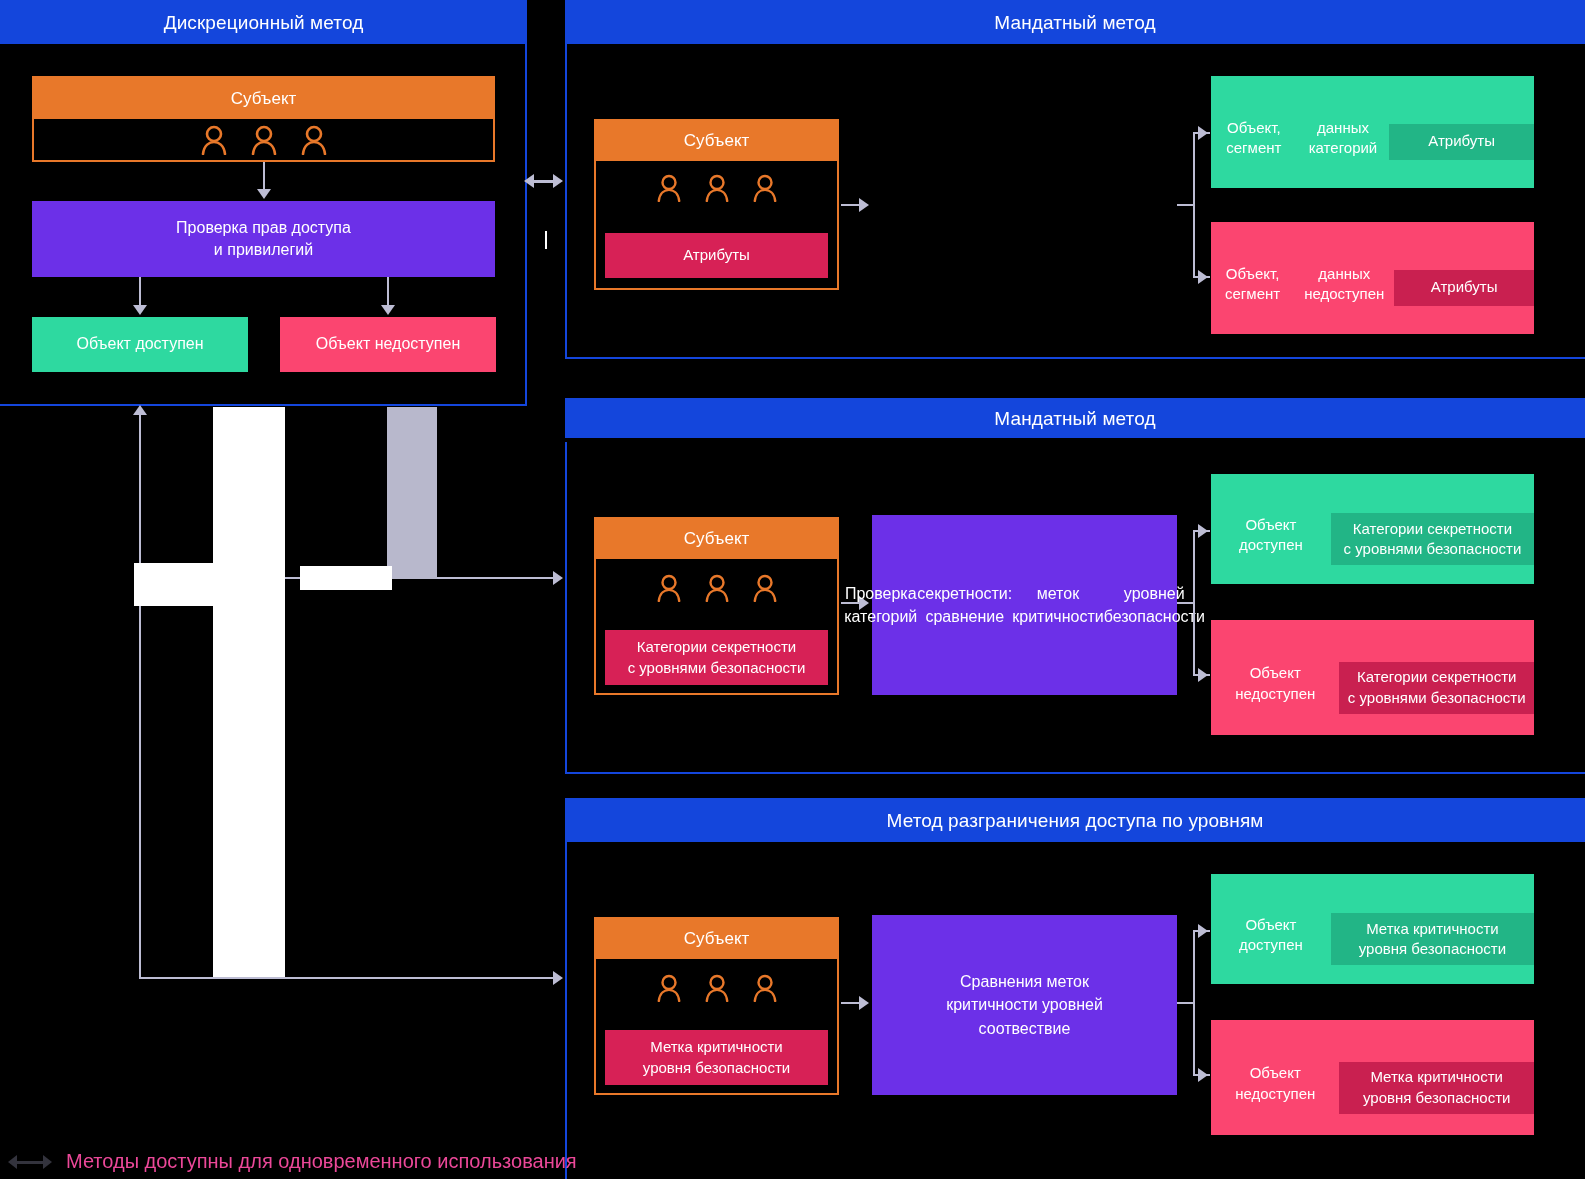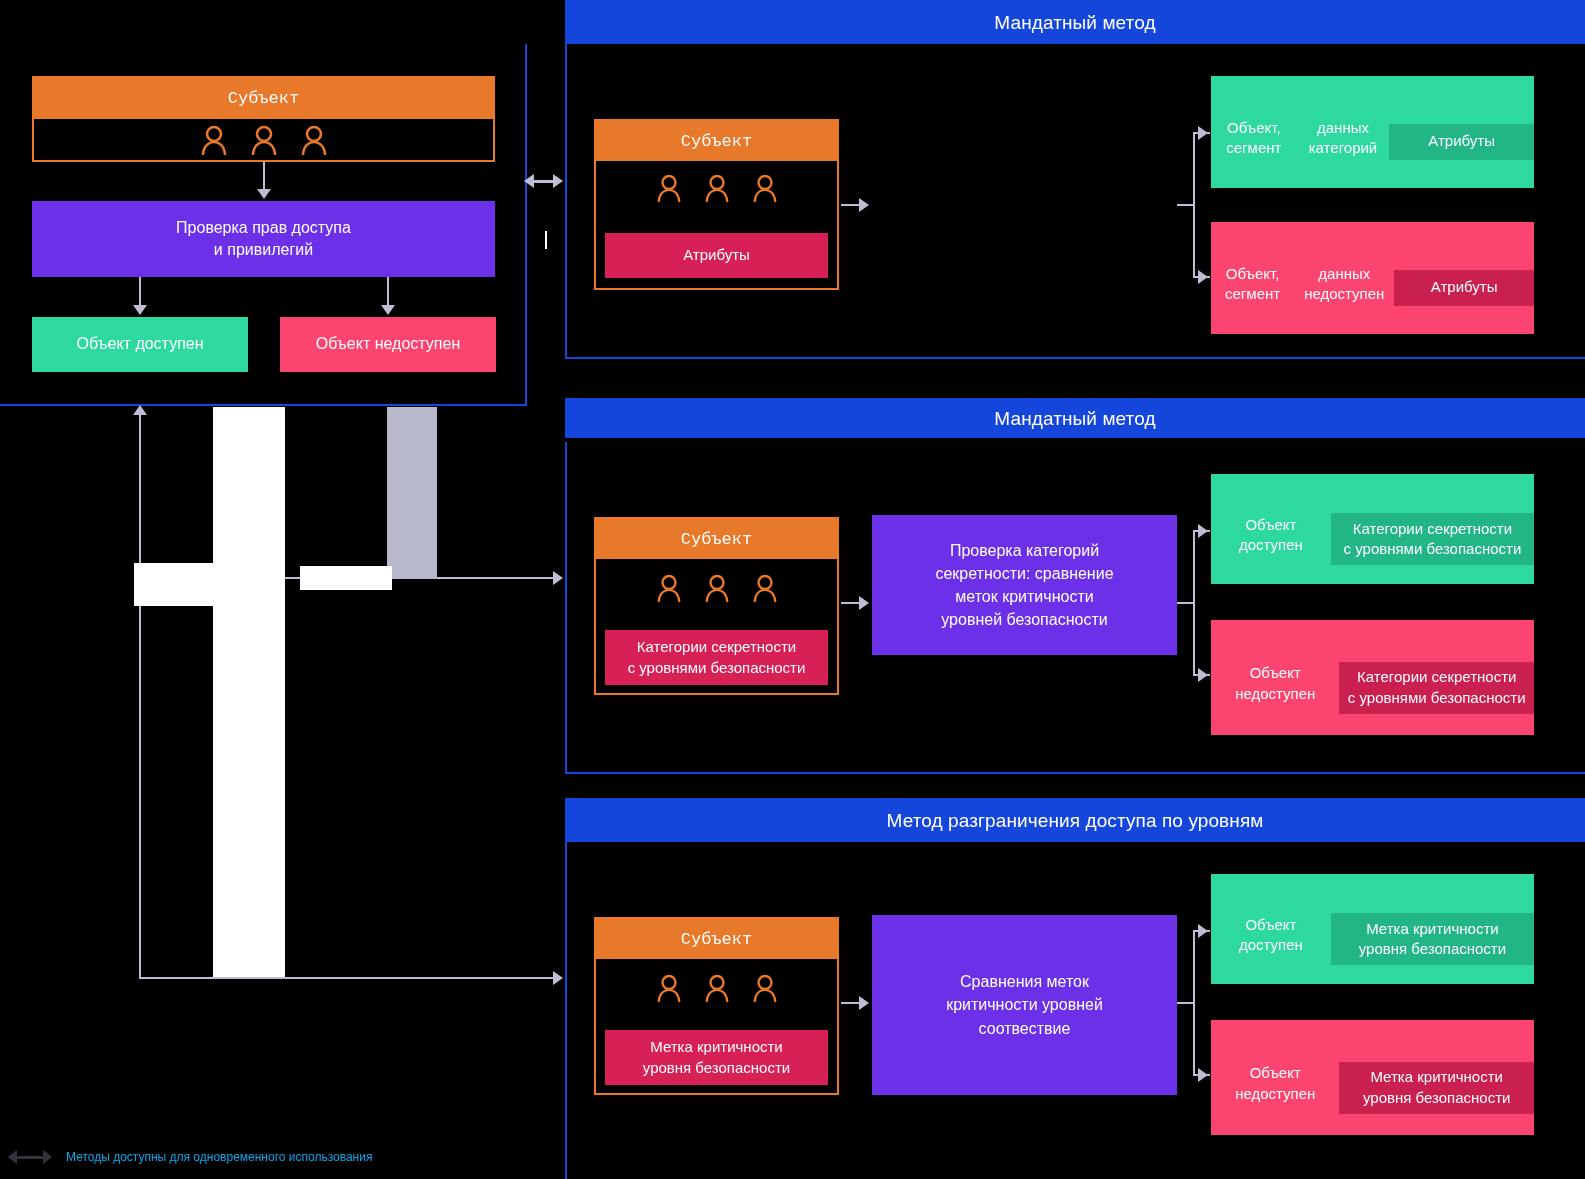--- a/index.html
+++ b/index.html
@@ -44,21 +44,20 @@
     flex-direction: column;
   }
   .subject-title {
     background: #E8782A;
     color: #ffffff;
     font-size: 17px;
     text-align: center;
     display: flex;
     align-items: center;
     justify-content: center;
-    font-family: Liberation Mono, monospace;
   }
   .subject-people {
     flex: 1;
     display: flex;
     align-items: center;
     justify-content: center;
     gap: 22px;
   }
   .person { display: block; }
 
@@ -166,35 +165,38 @@
   .occl-gray  { background: #B8B8CC; }
 
   
   .legend {
     position: absolute;
     display: flex;
     align-items: center;
     gap: 14px;
   }
   .legend-label {
-    color: #0ea5e9;
-    font-size: 12px;
+    color: #ec4899;
+    font-size: 20px;
     white-space: nowrap;
   }
   .legend-arrow { position: relative; width: 44px; height: 14px; }
   .legend-arrow .bar {
     position: absolute; left: 8px; top: 6px; width: 28px; height: 3px;
     background: #33333D;
   }
 </style>
 </head>
 <body>
 
 <div id="stage">
 
+  <div class="panel-header" style="left:0; top:0; width:527px; height:44px;">
+    <span>Дискреционный метод</span>
+  </div>
   <div class="panel-body" style="left:0; top:44px; width:527px; height:362px; border-left:none;"></div>
 
   <div class="subject-box" style="left:32px; top:76px; width:463px; height:86px;">
     <div class="subject-title" style="height:41px;">
       <span>Субъект</span>
     </div>
     <div class="subject-people">
       <svg class="person" width="28" height="30" viewBox="0 0 28 30">
         <circle cx="14" cy="9" r="7" fill="none" stroke="#E8782A" stroke-width="2.6"></circle>
         <path d="M3 29 C4 20 9.5 17 14 17 C18.5 17 24 20 25 29" fill="none" stroke="#E8782A" stroke-width="2.6" stroke-linecap="round"></path>
@@ -329,21 +331,21 @@
     </div>
     <div class="tag tag-crimson" style="position:absolute; left:9px; top:111px; width:223px; height:55px; flex-direction:column;">
       <span>Категории секретности</span>
       <span>с уровнями безопасности</span>
     </div>
   </div>
 
   <div class="conn conn-h" style="left:841px; top:602px; width:20px; height:2px;"></div>
   <div class="arrow-right" style="left:859px; top:596px;"></div>
 
-  <div class="process-box" style="left:872px; top:515px; width:305px; height:140px; flex-direction:column;">
+  <div class="process-box" style="left:872px; top:515px; width:305px; height:180px; flex-direction:row;">
     <span>Проверка категорий</span>
     <span>секретности: сравнение</span>
     <span>меток критичности</span>
     <span>уровней безопасности</span>
   </div>
 
   <div class="conn conn-h" style="left:1177px; top:602px; width:17px; height:2px;"></div>
   <div class="conn conn-v" style="left:1193px; top:530px; width:2px; height:145px;"></div>
   <div class="conn conn-h" style="left:1193px; top:530px; width:17px; height:2px;"></div>
   <div class="arrow-right" style="left:1198px; top:524px;"></div>

